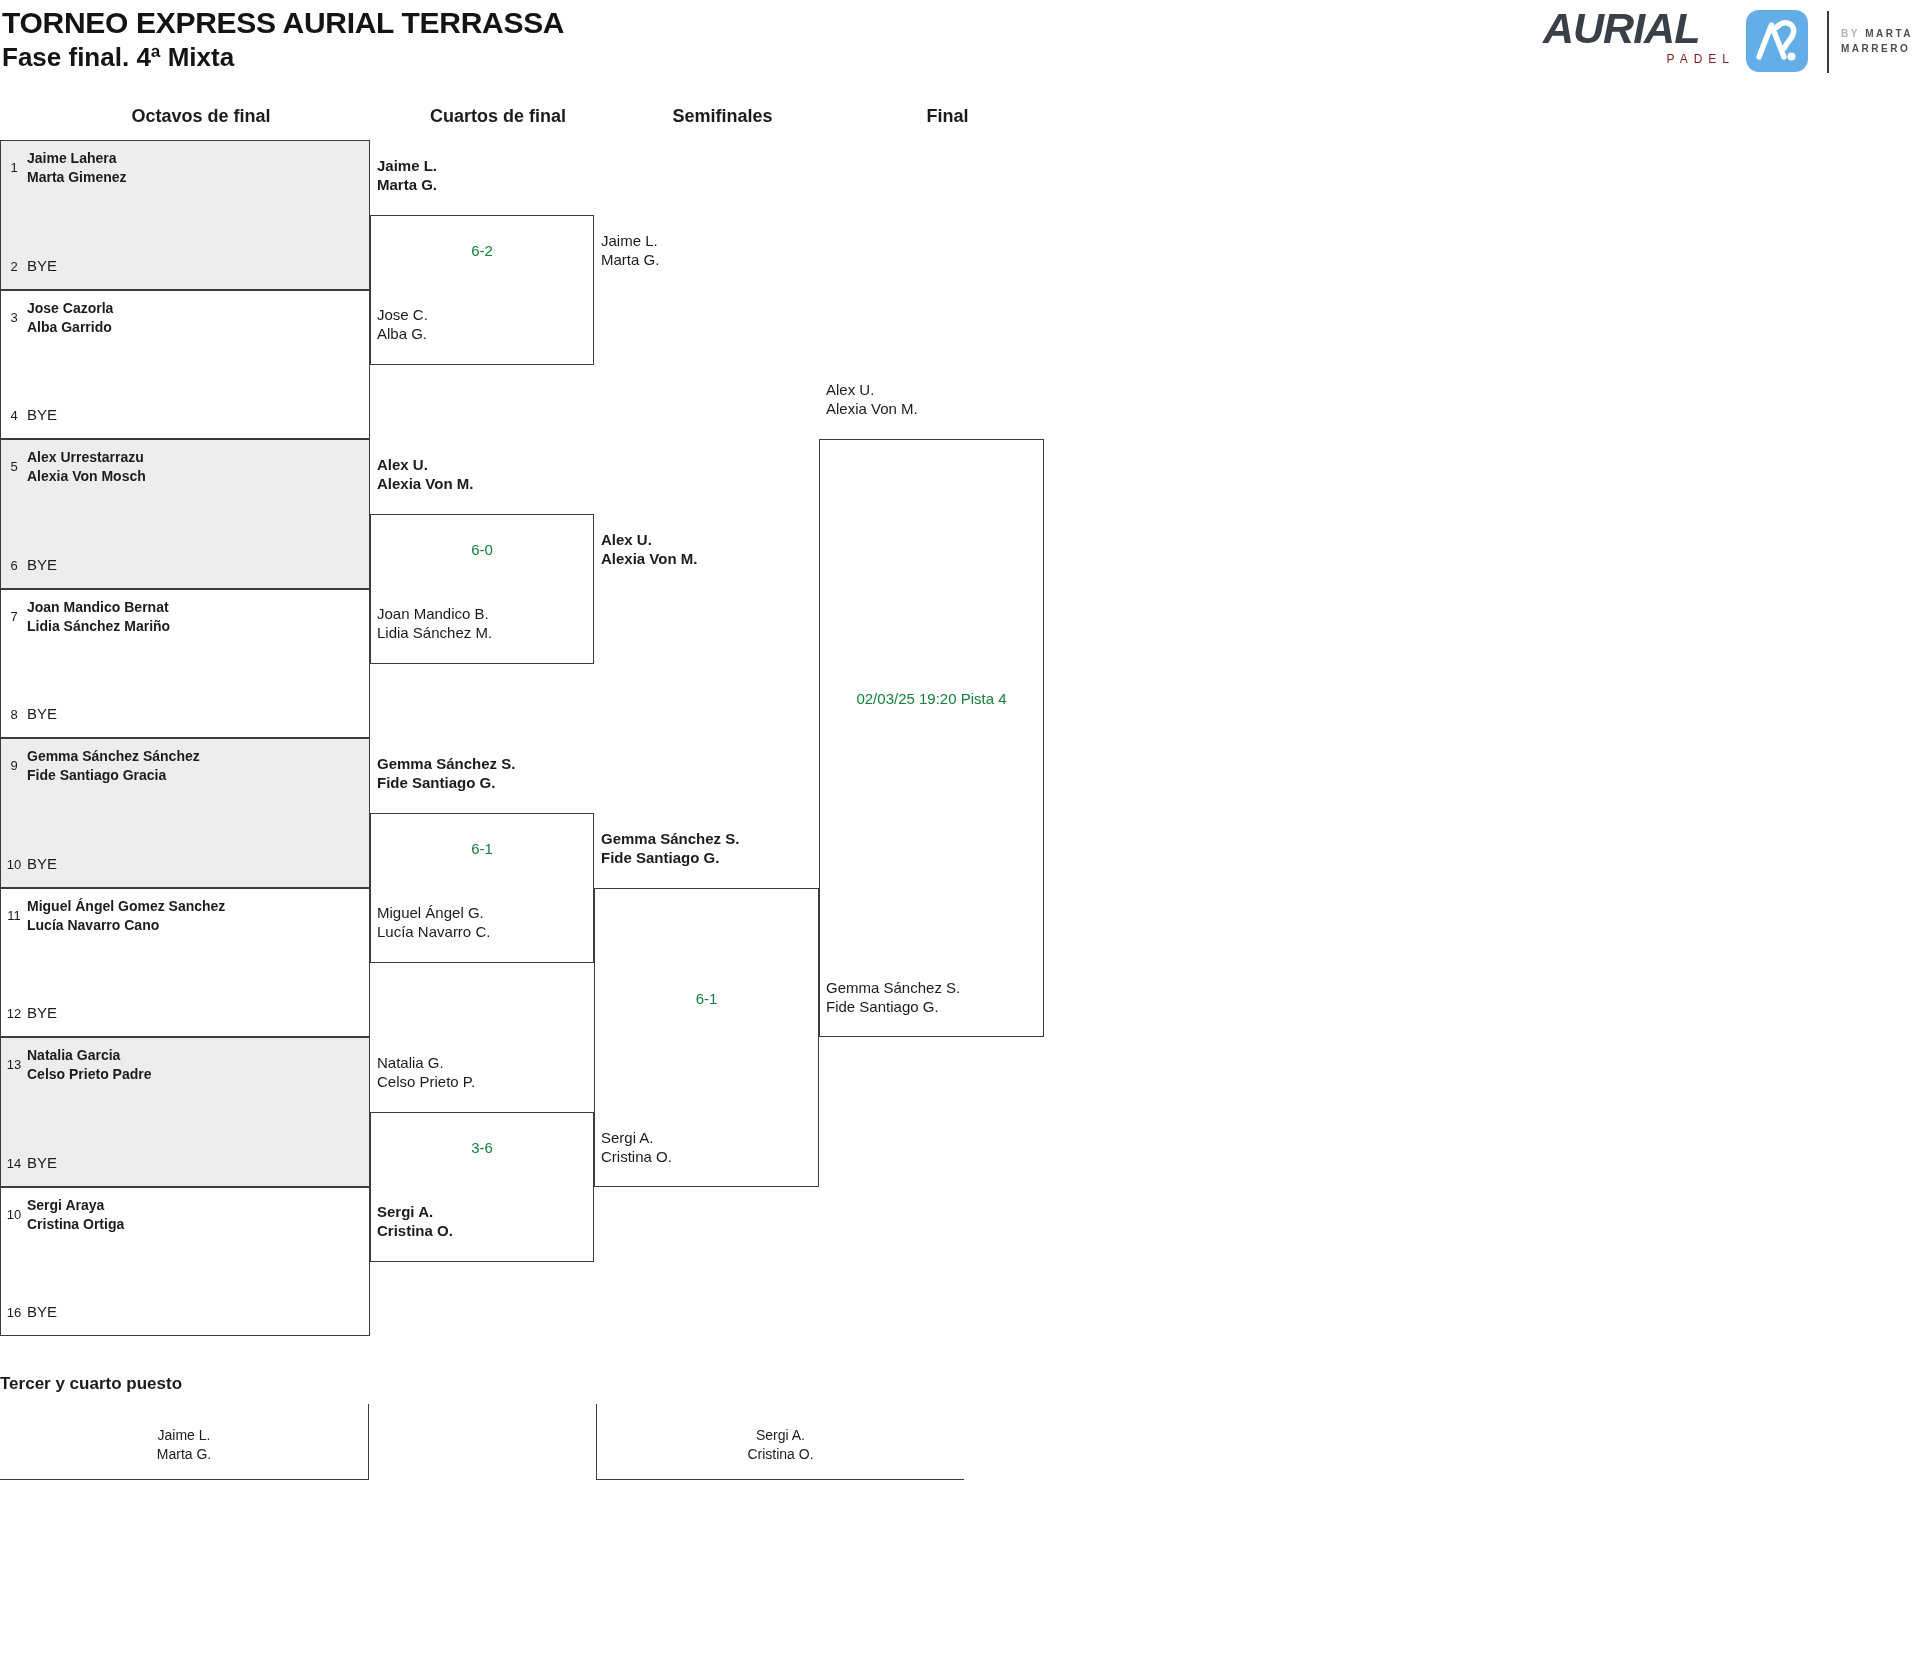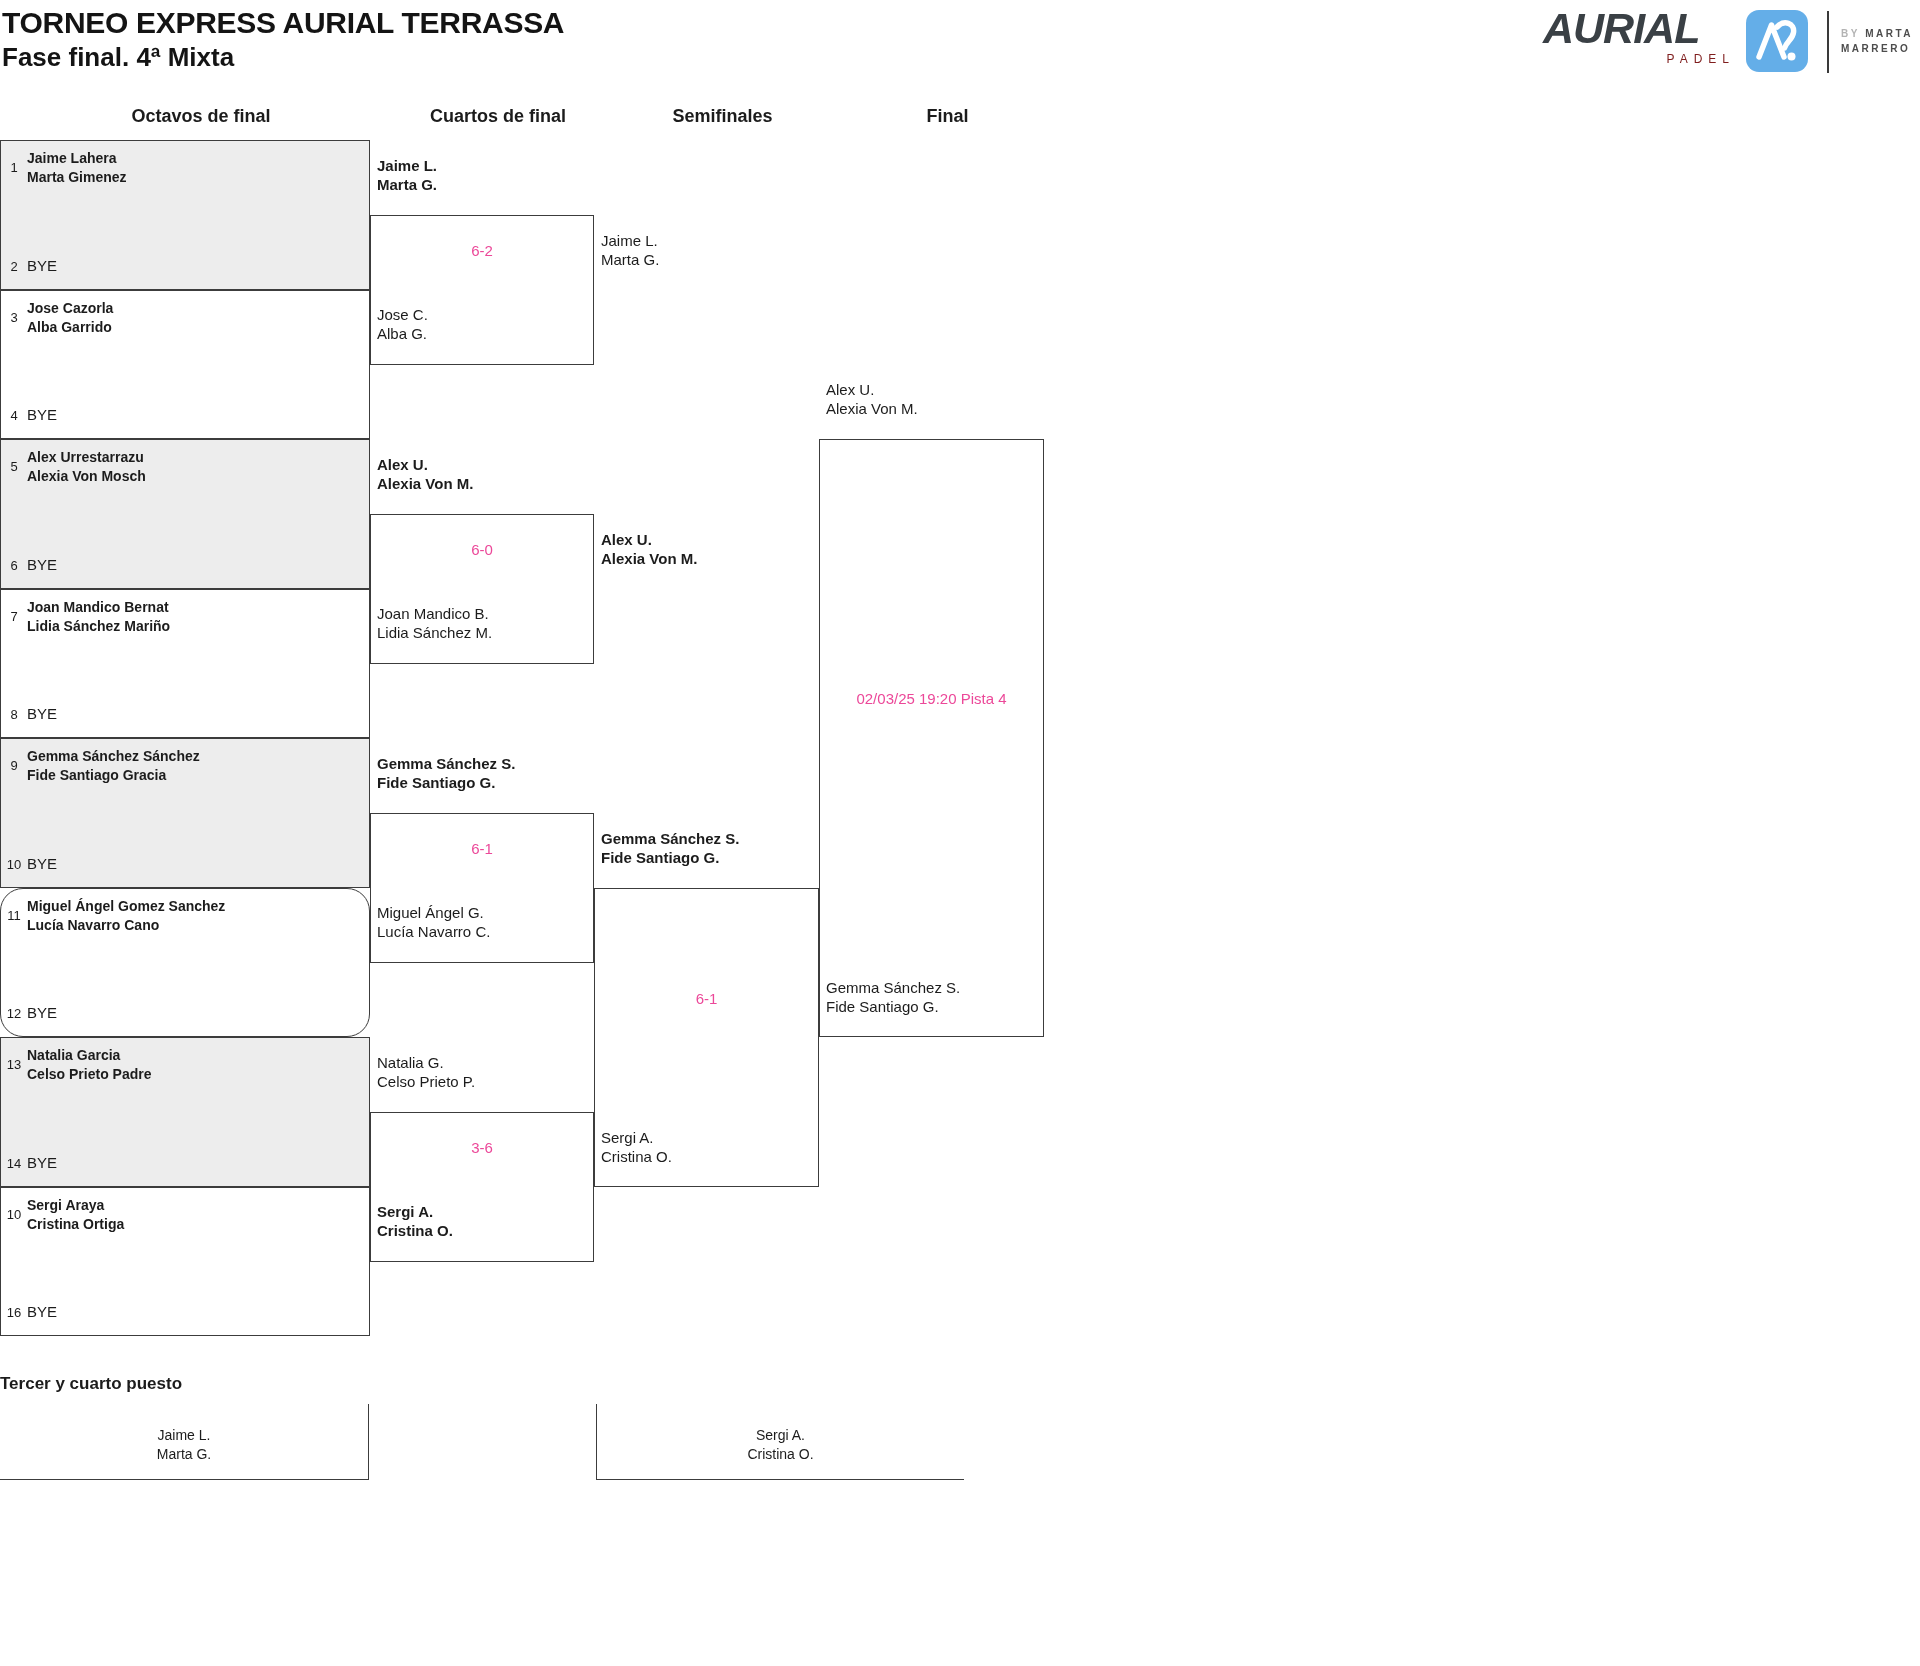--- a/index.html
+++ b/index.html
@@ -28,21 +28,21 @@
   .seednum{position:absolute;left:4px;top:8px;width:18px;height:38px;line-height:38px;font-size:13px;text-align:center;}
   .pair{position:absolute;left:26px;top:8px;font-size:14px;font-weight:700;line-height:19px;}
   .byerow{position:absolute;left:4px;bottom:13px;line-height:18px;white-space:nowrap;}
   .byenum{display:inline-block;width:18px;text-align:center;font-size:13px;}
   .byelabel{margin-left:4px;font-size:15px;}
 
   
   .entry{position:absolute;width:215px;font-size:15px;line-height:19px;}
   .entry.w{font-weight:700;}
   .mbox{position:absolute;border:1px solid #3c3c3c;box-sizing:border-box;}
-  .score{position:absolute;left:0;right:0;top:calc(50% - 49px);text-align:center;font-size:15px;line-height:19px;color:#ec4899;white-space:nowrap;}
+  .score{position:absolute;left:0;right:0;top:calc(50% - 49px);text-align:center;font-size:15px;line-height:19px;color:#15803d;white-space:nowrap;}
 
   
   .tp-title{position:absolute;left:0;top:1374px;font-size:17px;font-weight:700;}
   .tp-cell{position:absolute;top:1404px;height:76px;box-sizing:border-box;}
   .tp-left{left:0;width:369px;border-right:1px solid #3c3c3c;border-bottom:1px solid #3c3c3c;}
   .tp-right{left:596px;width:368px;border-left:1px solid #3c3c3c;border-bottom:1px solid #3c3c3c;}
   .tp-names{padding-top:22px;text-align:center;font-size:14px;line-height:19px;}
 </style>
 </head>
 <body>
@@ -107,21 +107,21 @@
     <div class="byerow"><span class="byenum">8</span><span class="byelabel">BYE</span></div>
   </div>
   <div class="r1box shade" style="top:738px;height:150px;">
     <div class="seednum">9</div>
     <div class="pair">
         <div>Gemma Sánchez Sánchez</div>
         <div>Fide Santiago Gracia</div>
       </div>
     <div class="byerow"><span class="byenum">10</span><span class="byelabel">BYE</span></div>
   </div>
-  <div class="r1box" style="top:888px;height:149px;border-radius:23px;">
+  <div class="r1box" style="top:888px;height:149px;">
     <div class="seednum">11</div>
     <div class="pair">
         <div>Miguel Ángel Gomez Sanchez</div>
         <div>Lucía Navarro Cano</div>
       </div>
     <div class="byerow"><span class="byenum">12</span><span class="byelabel">BYE</span></div>
   </div>
   <div class="r1box shade" style="top:1037px;height:150px;">
     <div class="seednum">13</div>
     <div class="pair">

